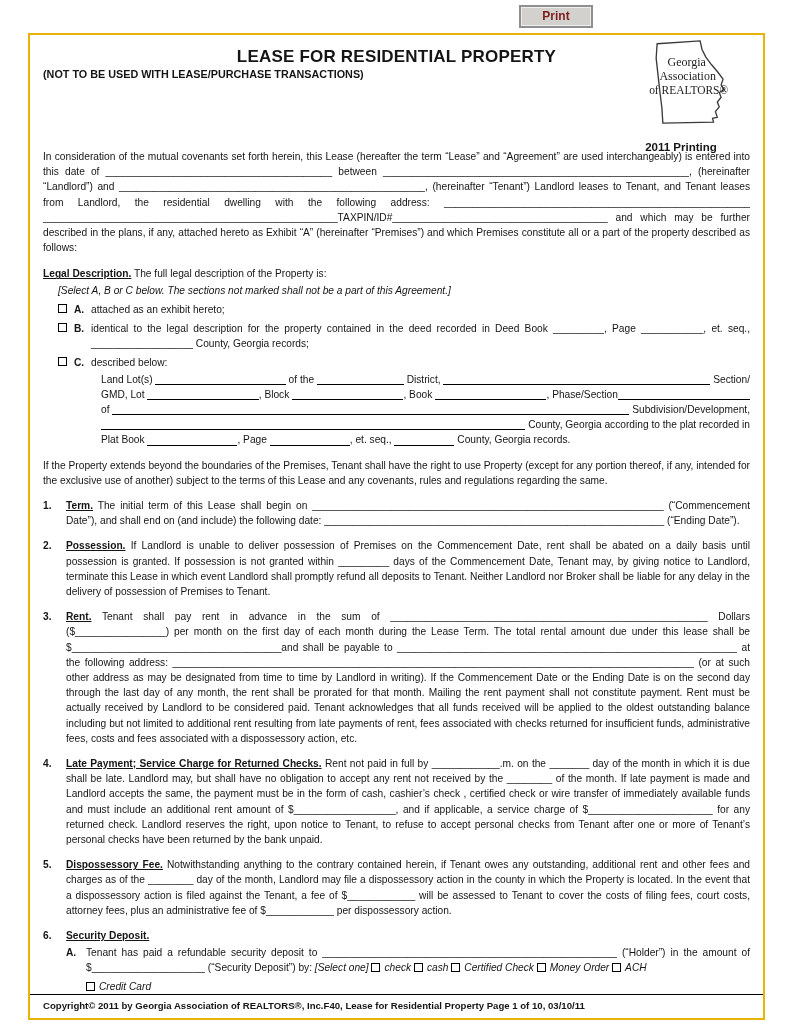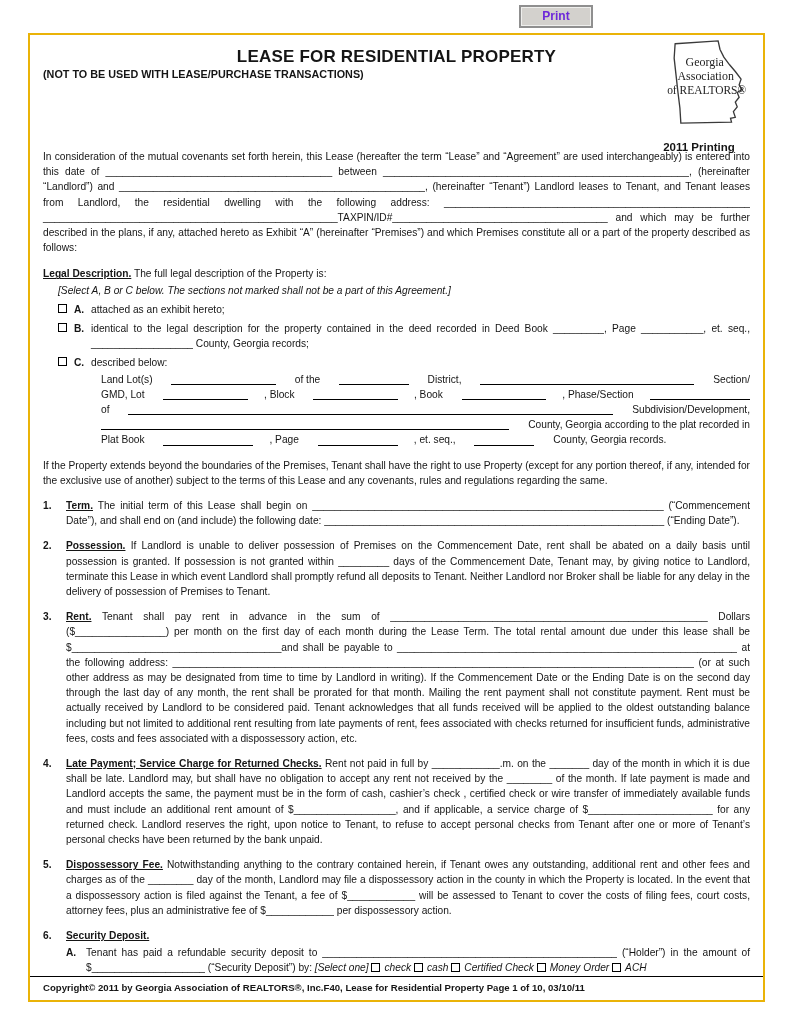--- a/index.html
+++ b/index.html
@@ -10,52 +10,52 @@
     color: #151515; font-size: 10.2px; line-height: 15.2px;
     overflow: hidden;
   }
   
   .print-row { height: 33px; padding-top: 5px; padding-left: 519px; }
   .print-btn {
     width: 74px; height: 23px; cursor: pointer;
     background: #d3d1cd; border: 2px solid #8f8f8f;
     box-shadow: inset 0 0 0 1px #efefed;
     font-weight: bold; font-size: 12px; text-align: center; line-height: 19px;
-    color: #6d28d9;
+    color: #7f1d1d;
   }
   
   .frame {
     margin: 0 26px 0 28px; border: 2px solid #eab308;
     min-height: 957px; padding: 4px 13px 0 13px;
     display: flex; flex-direction: column;
   }
   
   .hdr { position: relative; height: 104px; }
   .hdr-title { text-align: center; font-weight: bold; font-size: 17px; letter-spacing: .2px; margin-top: 10px; }
   .hdr-sub   { text-align: left; font-weight: bold; font-size: 10.8px; margin-top: 3px; }
-  .logo { position: absolute; right: 0; top: 0; width: 102px; text-align: center; }
+  .logo { position: absolute; right: 18px; top: 0; width: 102px; text-align: center; }
   .logo svg { display: block; margin: 0 auto; }
   .printing { font-weight: bold; font-size: 11.5px; margin-top: 15px; text-align: center; }
   
   .para { text-align: justify; }
   .intro { margin-top: 6px; }
   .ld { margin-top: 11px; }
   .hd { font-weight: bold; text-decoration: underline; }
   .italic { font-style: italic; }
   .note { margin: 1px 0 1px 15px; }
   .cb-item { display: flex; margin-left: 15px; margin-top: 4px; }
   .cb {
     width: 9px; height: 9px; border: 1.5px solid #000; background: #fff;
     display: inline-block; flex: none; cursor: pointer;
   }
   .cb-item .cb { margin: 2px 7px 0 0; }
   .cb-letter { font-weight: bold; width: 17px; flex: none; }
   .cb-text { flex: 1; text-align: justify; }
   .cblock { margin-left: 58px; margin-top: 1px; }
-  .form-line { display: flex; align-items: flex-end; height: 15.2px; overflow: hidden; gap: 16px; }
+  .form-line { display: flex; align-items: flex-end; height: 15.2px; overflow: hidden; }
   .form-line .seg { white-space: pre; flex: none; }
   .form-line .blank { border-bottom: 1px solid #000; margin-bottom: 2px; min-width: 14px; }
   .form-line.fixed .blank { flex-grow: 0 !important; }
   .gap { margin-top: 10px; }
   .sec { display: flex; margin-top: 10px; }
   .sec .num { width: 23px; flex: none; font-weight: bold; }
   .sec .bd { flex: 1; text-align: justify; }
   .suba { display: flex; margin-top: 2px; }
   .suba .letter { width: 20px; flex: none; font-weight: bold; }
   .suba .bd { flex: 1; }
@@ -204,20 +204,23 @@
   <div class="sec">
     <span class="num">6.</span>
     <div class="bd">
       <div>
         <span class="hd">Security Deposit.</span>
       </div>
       <div class="suba">
         <span class="letter">A.</span>
         <div class="bd para">
           <span>Tenant has paid a refundable security deposit to ____________________________________________________ (“Holder”) in the amount of $____________________ (“Security Deposit”) by: </span><span class="italic">[Select one]</span><span> </span><span class="opt"><span class="cb"></span><span>check</span></span><span>  </span><span class="opt"><span class="cb"></span><span>cash</span></span><span>  </span><span class="opt"><span class="cb"></span><span>Certified Check</span></span><span>  </span><span class="opt"><span class="cb"></span><span>Money Order</span></span><span>  </span><span class="opt"><span class="cb"></span><span>ACH</span></span>
+          <div class="cc-line">
+            <span class="opt"><span class="cb"></span><span>Credit Card</span></span>
+          </div>
         </div>
       </div>
     </div>
   </div>
 
   <div class="footer">
     <span>Copyright© 2011 by Georgia Association of REALTORS®, Inc.</span>
     <span>F40, Lease for Residential Property Page 1 of 10, 03/10/11</span>
   </div>
 

